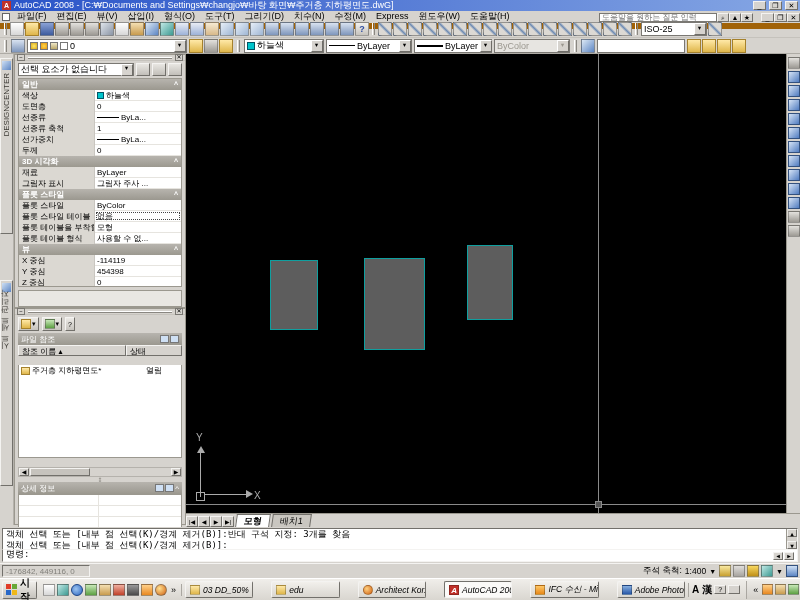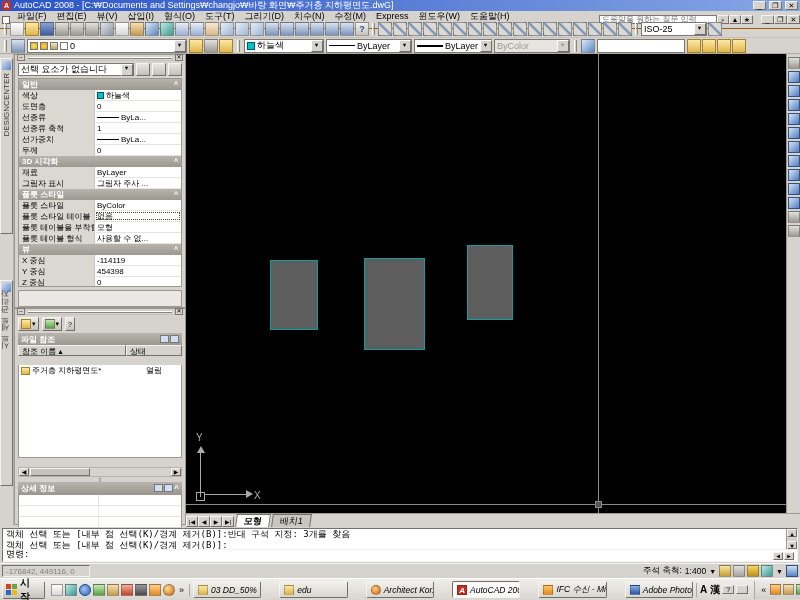--- a/index.html
+++ b/index.html
@@ -8,21 +8,21 @@
   .abs{position:absolute;}
   .row{display:flex;align-items:center;}
 
   
   #titlebar{left:0;top:0;width:800px;height:11px;background:linear-gradient(90deg,var(--titlebar1,#2953c8),var(--titlebar2,#86a7e4));display:flex;align-items:center;padding:0 2px;gap:3px;}
   #titlebar .appico{width:9px;height:9px;background:#c03028;color:#fff;font-size:7px;line-height:9px;text-align:center;font-weight:bold;flex:none;}
   #titlebar .t{color:#fff;font-weight:normal;font-size:9px;white-space:nowrap;overflow:hidden;flex:1;}
   .winbtn{width:13px;height:9px;font-size:7px;line-height:7px;text-align:center;flex:none;border:1px solid;border-color:#f4f3f1 #72706b #72706b #f4f3f1;background:#d6d3ce;}
 
   
-  #menubar{left:0;top:11px;width:800px;height:18px;display:flex;align-items:center;border-bottom:1px solid #a16207;}
+  #menubar{left:0;top:11px;width:800px;height:18px;display:flex;align-items:center;border-bottom:6px solid #a16207;}
   .menu-items{display:flex;height:100%;}
   .menu-item{padding:0 5px;font-size:9px;line-height:10px;white-space:nowrap;}
   #menubar .docico{width:8px;height:8px;background:#fff;border:1px solid #666;margin:0 2px;flex:none;}
   #helpbox{margin-left:auto;width:118px;height:9px;font-size:8px;border:1px solid #7a7873;background:#fff;color:#8a887f;padding:0 2px;}
   .mini{width:12px;height:9px;font-size:7px;line-height:8px;text-align:center;border:1px solid;border-color:#f4f3f1 #72706b #72706b #f4f3f1;background:#d6d3ce;flex:none;}
 
   
   #tbrow1{left:0;top:21px;width:800px;height:17px;display:flex;align-items:center;gap:1px;padding:0 2px;border-bottom:1px solid #c5c2bc;}
   #tbrow2{left:0;top:38px;width:800px;height:16px;display:flex;align-items:center;gap:2px;padding:0 2px;border-bottom:1px solid #aeaba5;}
   .grip{width:3px;height:12px;border-left:1px solid #fff;border-right:1px solid #8a8781;margin:0 2px;flex:none;}
@@ -90,21 +90,21 @@
   .pvicon{display:none;}
   .prow[data-type=swatch] .pvicon{display:block;width:7px;height:7px;background:var(--cyan,#00c4cc);border:1px solid #056;}
   .prow[data-type=line] .pvicon{display:block;width:22px;height:1px;background:#000;}
   .prow[data-type=highlight] .pval{outline:1px dotted #444;outline-offset:-2px;}
   .pdesc{margin:3px;height:17px;border:1px solid #9b988f;background:#e9e7e3;}
 
   #xref-palette{top:308px;height:217px;}
   .xtb{display:flex;align-items:center;gap:3px;padding:2px 3px;}
   .xtbtn{height:14px;display:flex;align-items:center;border:1px solid;border-color:#f4f3f1 #72706b #72706b #f4f3f1;background:linear-gradient(180deg,#eceae6,#c6c3bd);padding:0 2px;font-size:7px;gap:1px;}
   .xtbtn .ti{width:10px;height:10px;}
-  .xhdr{height:12px;margin:0 3px;background:linear-gradient(180deg,#b7b4ae,#9b988f);color:#fff;font-weight:bold;font-size:8px;display:flex;align-items:center;padding:0 3px;gap:2px;}
+  .xhdr{height:12px;margin:0 3px;background:linear-gradient(180deg,#b7b4ae,#9b988f);color:#fff;font-weight:normal;font-size:8px;display:flex;align-items:center;padding:0 3px;gap:2px;}
   .xhdr .hb{margin-left:auto;display:flex;gap:1px;}
   .xhdr .hbx{width:9px;height:8px;border:1px solid #777;background:#cfe0f4;}
   .xcols{height:11px;margin:0 3px;display:flex;font-size:8px;background:#d6d3ce;}
   .xcol{border:1px solid;border-color:#f4f3f1 #72706b #72706b #f4f3f1;padding:0 3px;white-space:nowrap;overflow:hidden;}
   .xlist{margin:9px 3px;background:#fff;border:1px solid #9b988f;border-top:none;height:93px;overflow:hidden;}
   .xrow{display:flex;height:11px;align-items:center;font-size:8px;}
   .xrow .fico{width:9px;height:8px;background:linear-gradient(180deg,#ffe9a8,#dfb64a);border:1px solid #a5812c;margin:0 2px;flex:none;}
   .xrow .rn{width:100px;white-space:nowrap;overflow:hidden;}
   .xrow .st{padding-left:14px;}
   .hscroll{height:10px;margin:0 3px;display:flex;align-items:center;background:#d6d3ce;border:1px solid #b5b2ac;}
@@ -152,21 +152,21 @@
   #coords{width:88px;height:12px;font-size:8px;line-height:11px;color:#82807b;padding:0 3px;border:1px solid;border-color:#72706b #f4f3f1 #f4f3f1 #72706b;white-space:nowrap;overflow:hidden;}
   .toggle{height:13px;padding:0 5px;display:flex;align-items:center;font-size:8.5px;border:1px solid;border-color:#f4f3f1 #72706b #72706b #f4f3f1;background:#d6d3ce;white-space:nowrap;}
   .toggle[data-state=on]{border-color:#72706b #f4f3f1 #f4f3f1 #72706b;background:#e2dfda;}
   #annos{margin-left:auto;display:flex;align-items:center;gap:3px;font-size:8.5px;white-space:nowrap;}
   #annos .icon{width:12px;height:12px;}
   .ddarrow{font-size:7px;}
   #cleanscreen{width:12px;height:12px;background:linear-gradient(180deg,#cfe0f4,#5d86c4);border:1px solid #33517e;}
 
   
   #taskbar{left:0;top:578px;width:800px;height:22px;background:linear-gradient(180deg,#f0eeea,var(--taskbar,#d9d6d0));border-top:1px solid #fff;display:flex;align-items:center;gap:3px;padding:0 2px;}
-  #startbtn{height:18px;padding:0 14px 0 3px;display:flex;align-items:center;gap:3px;font-weight:bold;font-size:10px;border:1px solid;border-color:#f4f3f1 #72706b #72706b #f4f3f1;background:linear-gradient(180deg,#efede9,#c6c3bd);border-radius:2px;}
+  #startbtn{height:18px;padding:0 6px 0 3px;display:flex;align-items:center;gap:3px;font-weight:bold;font-size:10px;border:1px solid;border-color:#f4f3f1 #72706b #72706b #f4f3f1;background:linear-gradient(180deg,#efede9,#c6c3bd);border-radius:2px;}
   .flag{width:11px;height:11px;display:grid;grid-template-columns:5px 5px;grid-template-rows:5px 5px;gap:1px;}
   .flag i{display:block;}
   .flag i:nth-child(1){background:#e03c28;}.flag i:nth-child(2){background:#68a838;}
   .flag i:nth-child(3){background:#2868c8;}.flag i:nth-child(4){background:#f0b818;}
   #quicklaunch{display:flex;gap:2px;align-items:center;padding:0 3px;border-right:1px solid #aaa7a1;}
   #quicklaunch .icon{width:12px;height:12px;}
   .chevbtn{font-size:9px;padding:0 2px;}
   #tasks{display:flex;gap:18px;flex:1;font-style:italic;}
   .task{height:17px;flex:1;max-width:76px;display:flex;align-items:center;gap:3px;padding:0 4px;font-size:8.5px;border:1px solid;border-color:#f4f3f1 #72706b #72706b #f4f3f1;background:linear-gradient(180deg,#f2f0ec,#d9d6d0);border-radius:2px;white-space:nowrap;overflow:hidden;}
   .task[data-state=active]{background:#fbfaf8;border-color:#72706b #f4f3f1 #f4f3f1 #72706b;}

